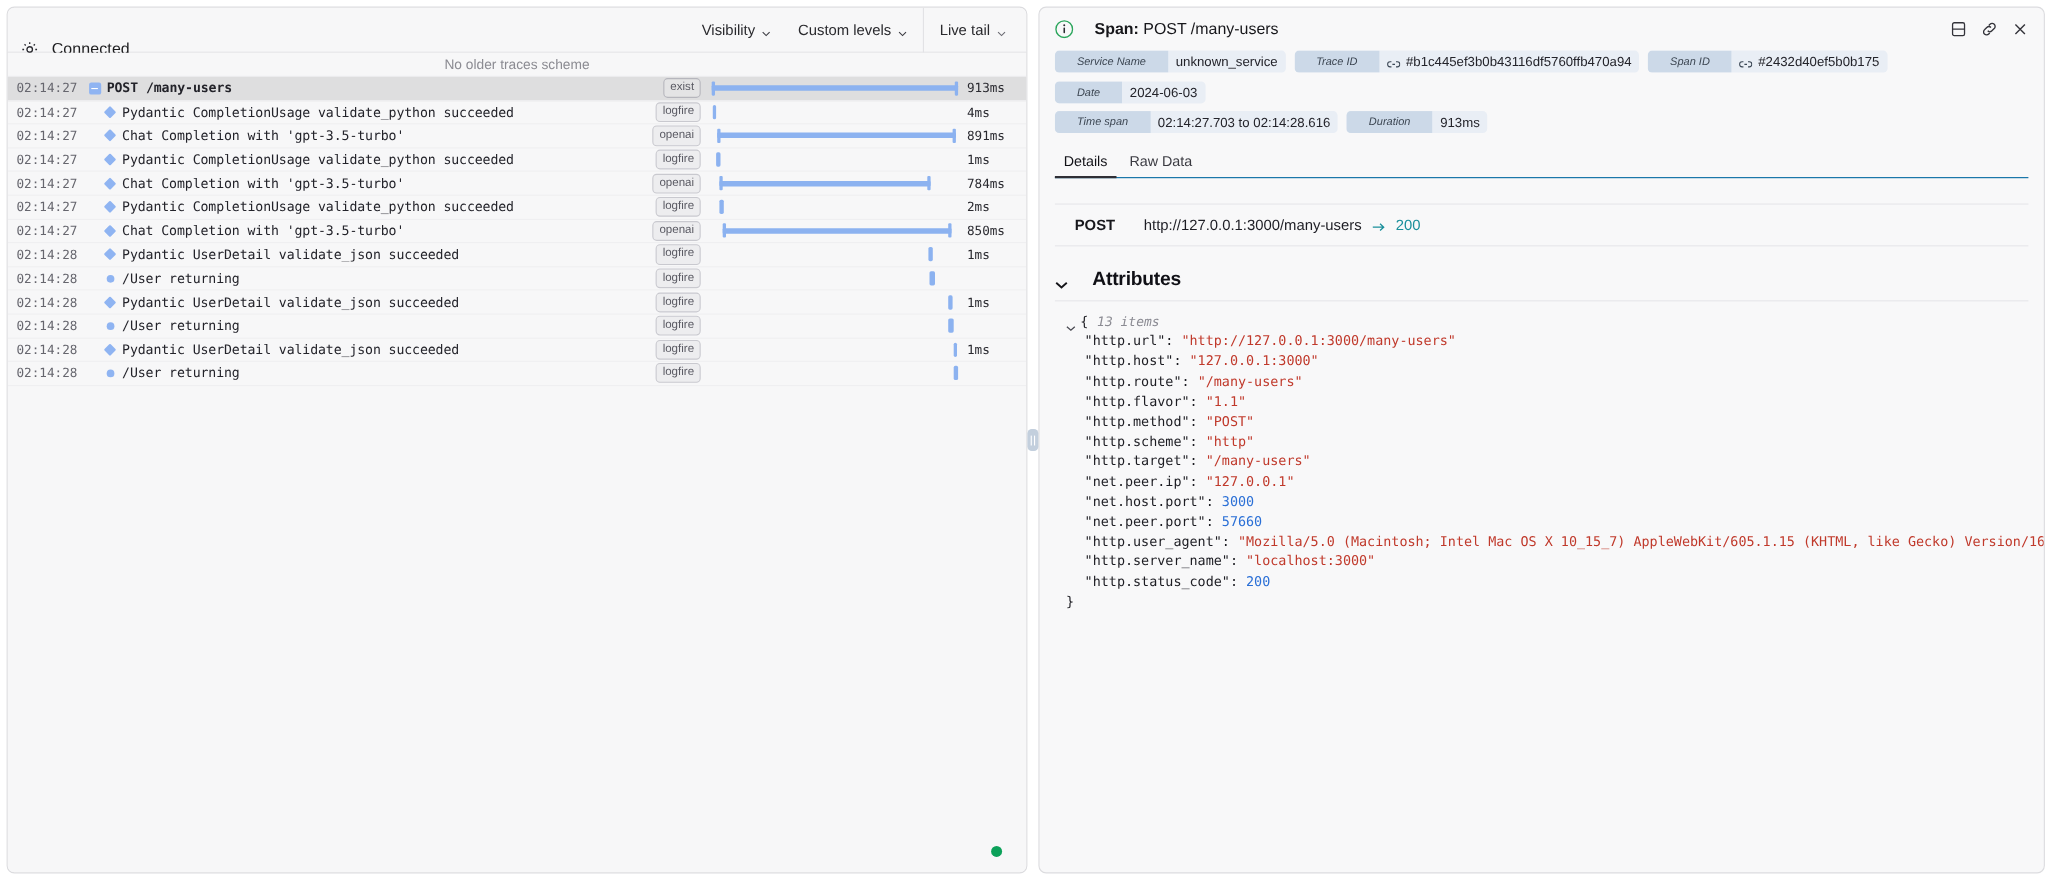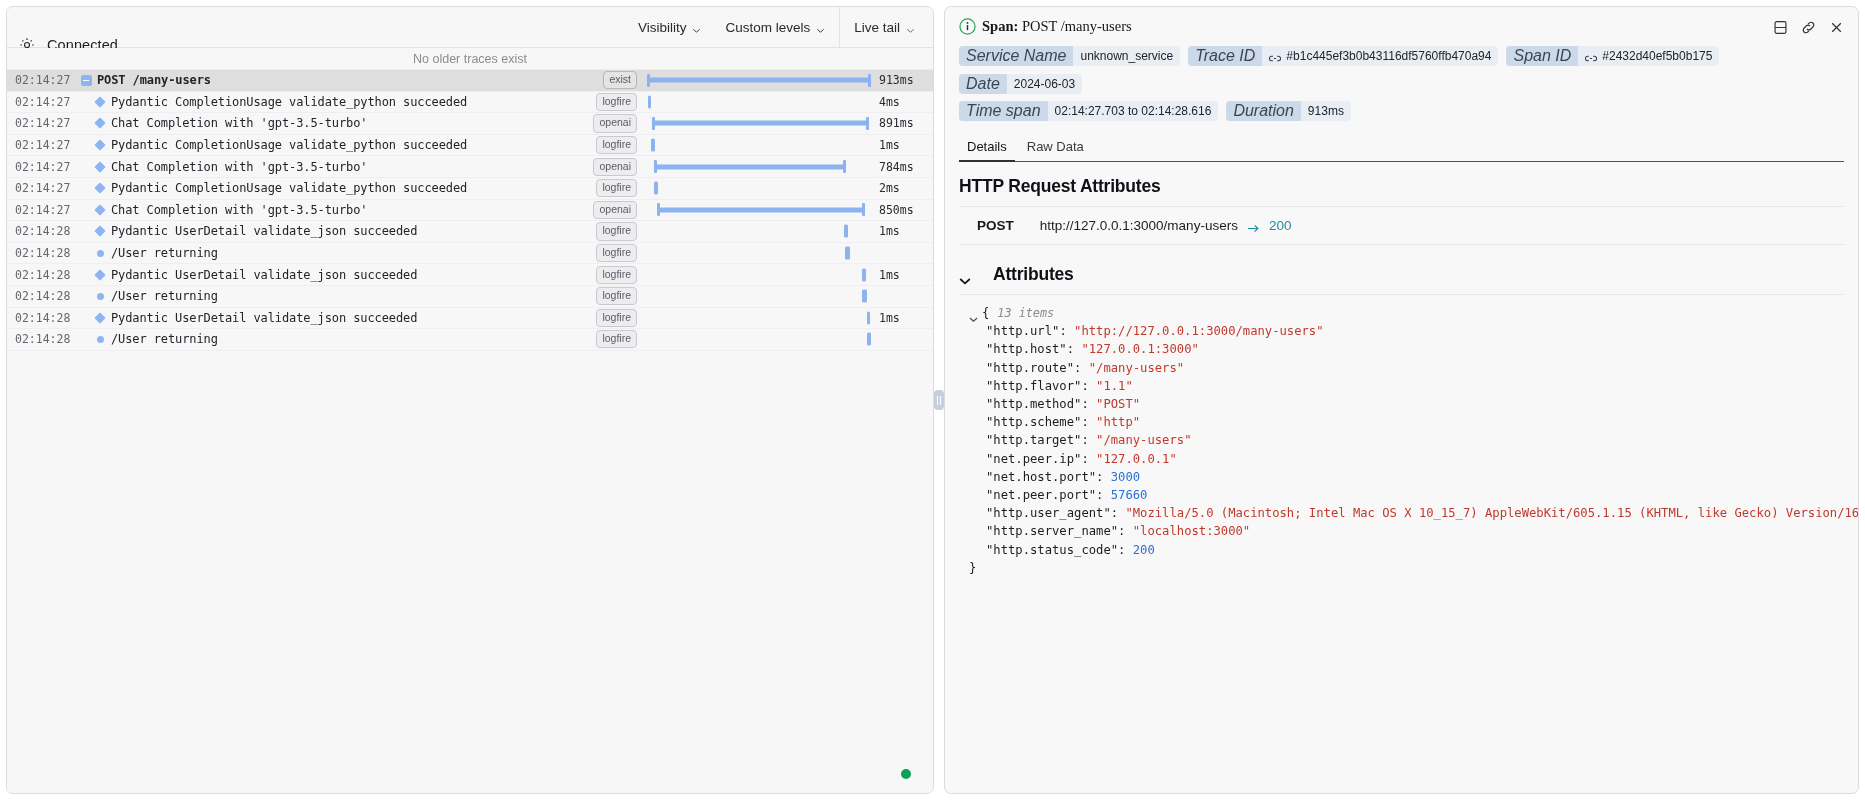--- a/index.html
+++ b/index.html
@@ -144,37 +144,37 @@
     flex: 1; height: 788px;
     background: #f8f8f9;
     border: 1px solid #dcdcdf;
     border-radius: 7px;
     display: flex; flex-direction: column;
     overflow: hidden;
   }
   .span-head {
     padding: 11px 14px 0 14px;
   }
-  .span-title-row { display: flex; align-items: flex-end; gap: 6px; font-family: Liberation Serif, serif; }
+  .span-title-row { display: flex; align-items: center; gap: 19px; }
   .info-icon { width: 17px; height: 17px; flex-shrink: 0; }
   .span-title { font-size: 14.5px; color: #17171b; }
   .span-title b { font-weight: 700; }
   .head-actions { margin-left: auto; display: flex; align-items: center; gap: 13px; }
   .hact { width: 15px; height: 15px; cursor: pointer; color: #3b3b41; }
 
   .meta-rows { padding: 11px 14px 0 14px; display: flex; flex-direction: column; gap: 7px; }
   .meta-line { display: flex; flex-wrap: wrap; gap: 8px; }
   .meta-pill {
     display: flex; align-items: center;
     border-radius: 4px; overflow: hidden;
     background: #e9eef5; height: 20px;
   }
   .meta-k {
-    font-size: 16px; font-style: italic; color: #3c4652;
-    padding: 0 7px; background: #ccd9e8; height: 100%;
+    font-size: 10px; font-style: italic; color: #3c4652;
+    padding: 0 20px; background: #ccd9e8; height: 100%;
     display: flex; align-items: center; white-space: nowrap;
   }
   .meta-v {
     font-size: 12px; color: #23232a;
     padding: 0 7px; height: 100%;
     display: flex; align-items: center; gap: 5px; white-space: nowrap;
   }
   .link-ico { width: 12px; height: 9px; flex-shrink: 0; }
 
   .tabs-row {
@@ -271,21 +271,21 @@
           <span>Live tail</span>
           <span class="chev">
             <svg viewBox="0 0 10 10" width="9" height="9">
                 <path d="M1.5 3.5 L5 7 L8.5 3.5" fill="none" stroke="#6a6a72" stroke-width="1.1"></path>
               </svg>
           </span>
         </button>
       </div>
     </div>
 
-    <div class="no-older">No older traces exist</div>
+    <div class="no-older">No older traces scheme</div>
 
     <div class="rows" id="rows-container">
         <div class="row selected">
           <span class="ts">02:14:27</span>
           <span class="marker" style="margin-left:0px">
             <span class="mk-collapse"></span>
           </span>
           <span class="label bold">POST  /many-users</span>
           <span class="chip-cell">
             <span class="chip">exist</span>
@@ -569,21 +569,20 @@
           </div>
         </div>
       </div>
 
     <div class="tabs-row" id="tabs-container">
         <button class="tab active">Details</button>
         <button class="tab">Raw Data</button>
       </div>
 
     <div class="detail-body">
-      <div class="sec-title">HTTP Request Attributes</div>
 
       <div class="req-box">
         <span class="req-method">POST</span>
         <span class="req-url-wrap">
           <span class="req-url">http://127.0.0.1:3000/many-users</span>
           <span class="arrow-ico">
             <svg viewBox="0 0 14 12" width="13" height="11" fill="none" stroke="#1a8f9b" stroke-width="1.3">
               <path d="M1 6h10.5M8.2 2.6 11.8 6 8.2 9.4"></path>
             </svg>
           </span>

